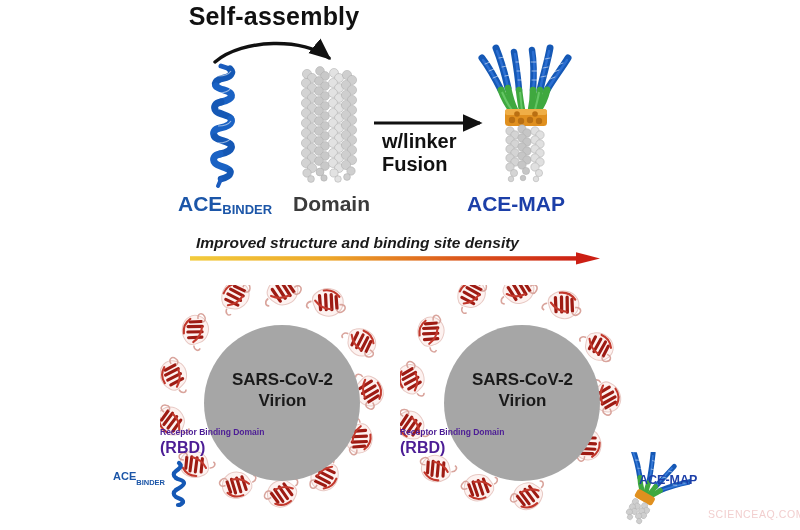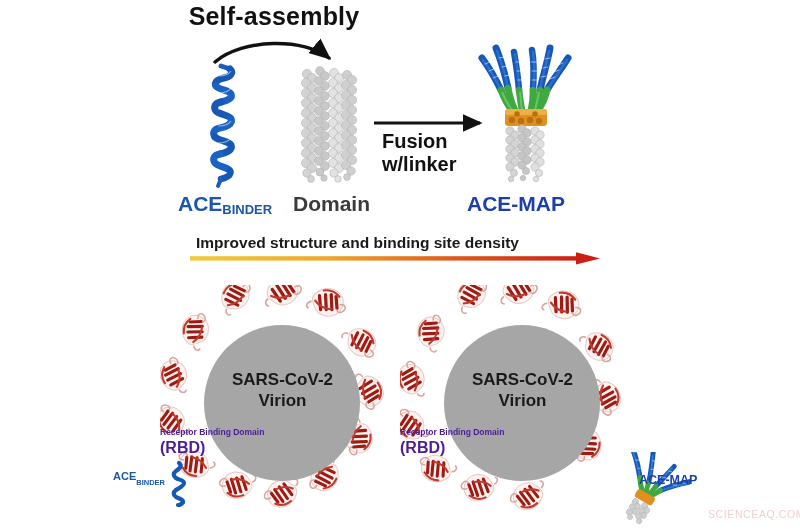--- a/index.html
+++ b/index.html
@@ -14,21 +14,21 @@
 
   .lbl{font-weight:bold;white-space:nowrap;}
   .lbl-ace{font-size:21px;color:#1c56a8;}
   .lbl-ace sub{font-size:13px;font-weight:bold;vertical-align:baseline;
       position:relative;top:3px;}
   .lbl-comp{font-size:21px;color:#3b3b3b;}
   .lbl-acemap{font-size:21px;color:#1c3fa8;}
 
   .fusion{font-size:20px;font-weight:bold;color:#111;line-height:1.15;}
 
-  .improved{font-size:15.5px;font-weight:bold;color:#1a1a1a;
+  .improved{font-size:15.5px;font-weight:bold;font-style:italic;color:#1a1a1a;
       white-space:nowrap;}
 
   .virion-circle{border-radius:50%;background:#a6a6a6;}
   .virion-name{position:absolute;left:0;width:100%;text-align:center;
       font-size:17px;font-weight:bold;color:#1a1a1a;line-height:1.25;}
   .rbd-text{position:absolute;left:0;width:100%;text-align:left;
       color:#4c1d95;font-weight:bold;line-height:1.3;}
   .rbd-text .l1{font-size:8.5px;display:block;}
   .rbd-text .l2{font-size:16px;display:block;}
 
@@ -190,22 +190,22 @@
 
   <svg class="abs" style="left:372px;top:114px;" width="120" height="18">
     <defs>
       <marker id="fuhead" markerWidth="7" markerHeight="7" refX="5.4" refY="3.2" orient="auto">
           <path d="M0,0.4 L6.2,3.2 L0,6 z" fill="#111"></path>
         </marker>
     </defs>
     <line x1="2" y1="9" x2="108" y2="9" stroke="#111" stroke-width="3.2" marker-end="url(#fuhead)"></line>
   </svg>
   <div class="abs fusion" style="left:382px;top:130px;">
+    <div>w/linker</div>
     <div>Fusion</div>
-    <div>w/linker</div>
   </div>
 
   <svg class="abs" style="left:474px;top:40px;" width="110" height="152">
 
     <g stroke-linecap="round" fill="none">
       <g stroke="#1558b5">
         <path d="M8,18 C14,26 20,36 27,50" stroke-width="7"></path>
         <path d="M22,8 C26,18 30,30 34,48" stroke-width="7"></path>
         <path d="M40,12 C42,24 44,36 45,50" stroke-width="6.5"></path>
         <path d="M58,10 C60,22 60,34 59,50" stroke-width="6.5"></path>

